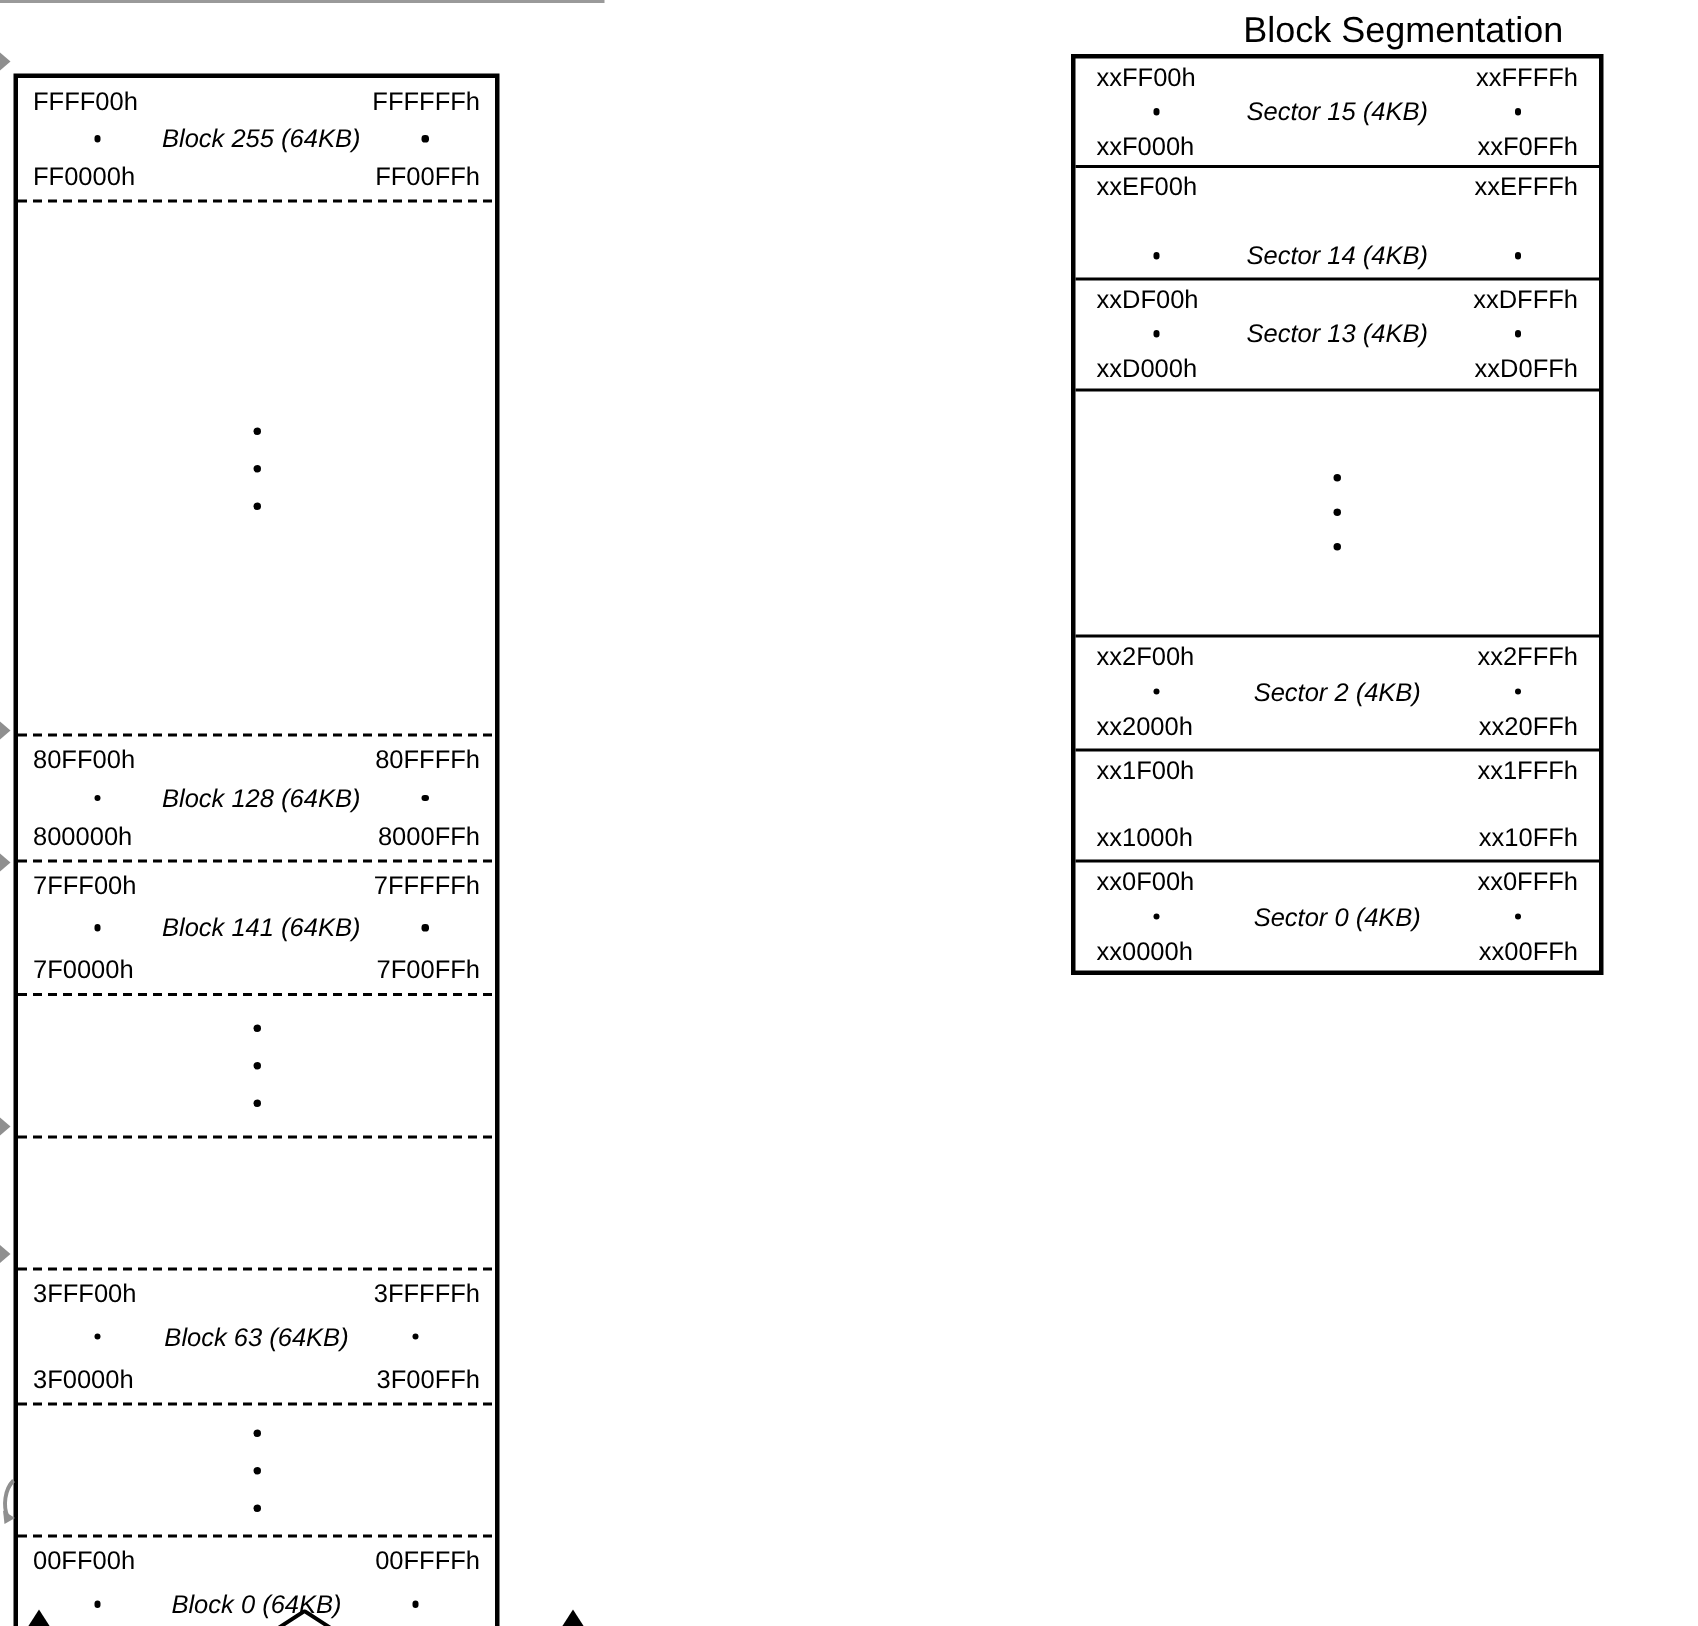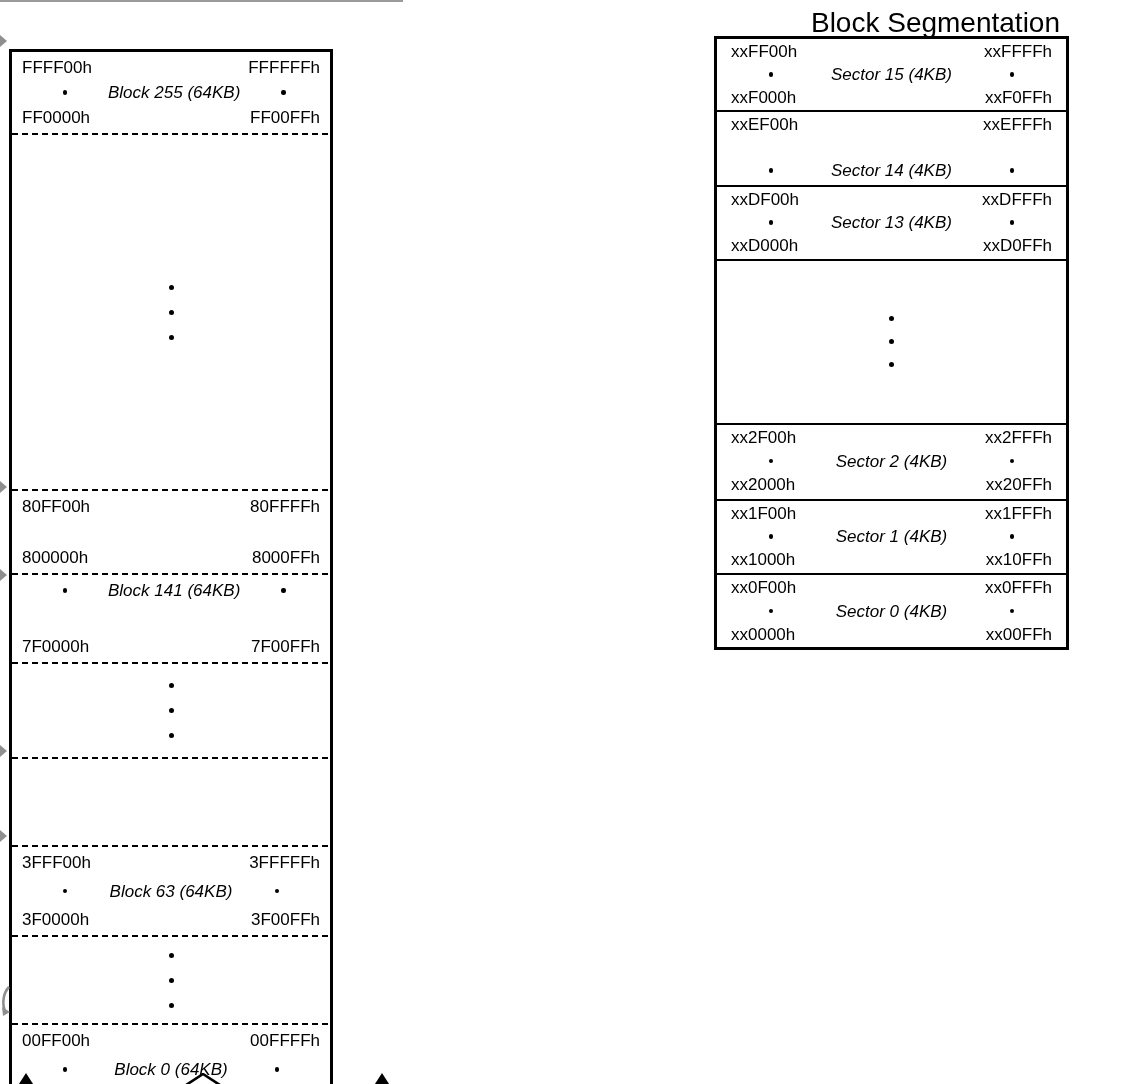--- a/index.html
+++ b/index.html
@@ -38,21 +38,21 @@
   .hook{position:absolute;left:0;}
 
   
   .up-tri{position:absolute;width:0;height:0;
           border-left:9px solid transparent;border-right:9px solid transparent;
           border-bottom:14px solid #000;}
   .caret{position:absolute;}
 
   
   .seg-title{position:absolute;left:758px;top:7px;width:355px;text-align:center;
-             font-size:28px;}
+             font-size:24px;}
   .sector-box{position:absolute;left:714px;top:36px;width:355px;height:614px;}
   .sector-border{position:absolute;inset:0;border:3px solid #000;pointer-events:none;}
   .solid-sep{position:absolute;left:3px;right:3px;height:2px;background:#000;}
   .sector-box .cell{padding:1px 14px;line-height:23px;}
   .sector-box .mid-line{grid-template-columns:80px 1fr 80px;gap:14px;}
 </style>
 </head>
 <body>
 
 <div id="stage">
@@ -88,28 +88,41 @@
         <span class="dot"></span>
       </div>
     </div>
     <div class="dashed-sep" style="top:440px"></div>
 
     <div class="row cell" style="top:442px;height:82px">
       <div class="addr-line">
         <span>80FF00h</span>
         <span>80FFFFh</span>
       </div>
+      <div class="mid-line">
+        <span class="side">
+            <span class="dot small"></span>
+          </span>
+        <span class="label">Block 128 (64KB)</span>
+        <span class="side">
+            <span class="dot small"></span>
+          </span>
+      </div>
       <div class="addr-line">
         <span>800000h</span>
         <span>8000FFh</span>
       </div>
     </div>
     <div class="dashed-sep" style="top:524px"></div>
 
     <div class="row cell" style="top:526px;height:87px">
+      <div class="addr-line">
+        <span>7FFF00h</span>
+        <span>7FFFFFh</span>
+      </div>
       <div class="mid-line">
         <span class="side">
             <span class="dot small"></span>
           </span>
         <span class="label">Block 141 (64KB)</span>
         <span class="side">
             <span class="dot small"></span>
           </span>
       </div>
       <div class="addr-line">
@@ -290,29 +303,20 @@
         <span>xx20FFh</span>
       </div>
     </div>
     <div class="solid-sep" style="top:463px"></div>
 
     <div class="row cell" style="top:465px;height:70px">
       <div class="addr-line">
         <span>xx1F00h</span>
         <span>xx1FFFh</span>
       </div>
-      <div class="mid-line">
-        <span class="side">
-            <span class="dot small"></span>
-          </span>
-        <span class="label">Sector 1 (4KB)</span>
-        <span class="side">
-            <span class="dot small"></span>
-          </span>
-      </div>
       <div class="addr-line">
         <span>xx1000h</span>
         <span>xx10FFh</span>
       </div>
     </div>
     <div class="solid-sep" style="top:537px"></div>
 
     <div class="row cell" style="top:539px;height:72px">
       <div class="addr-line">
         <span>xx0F00h</span>

